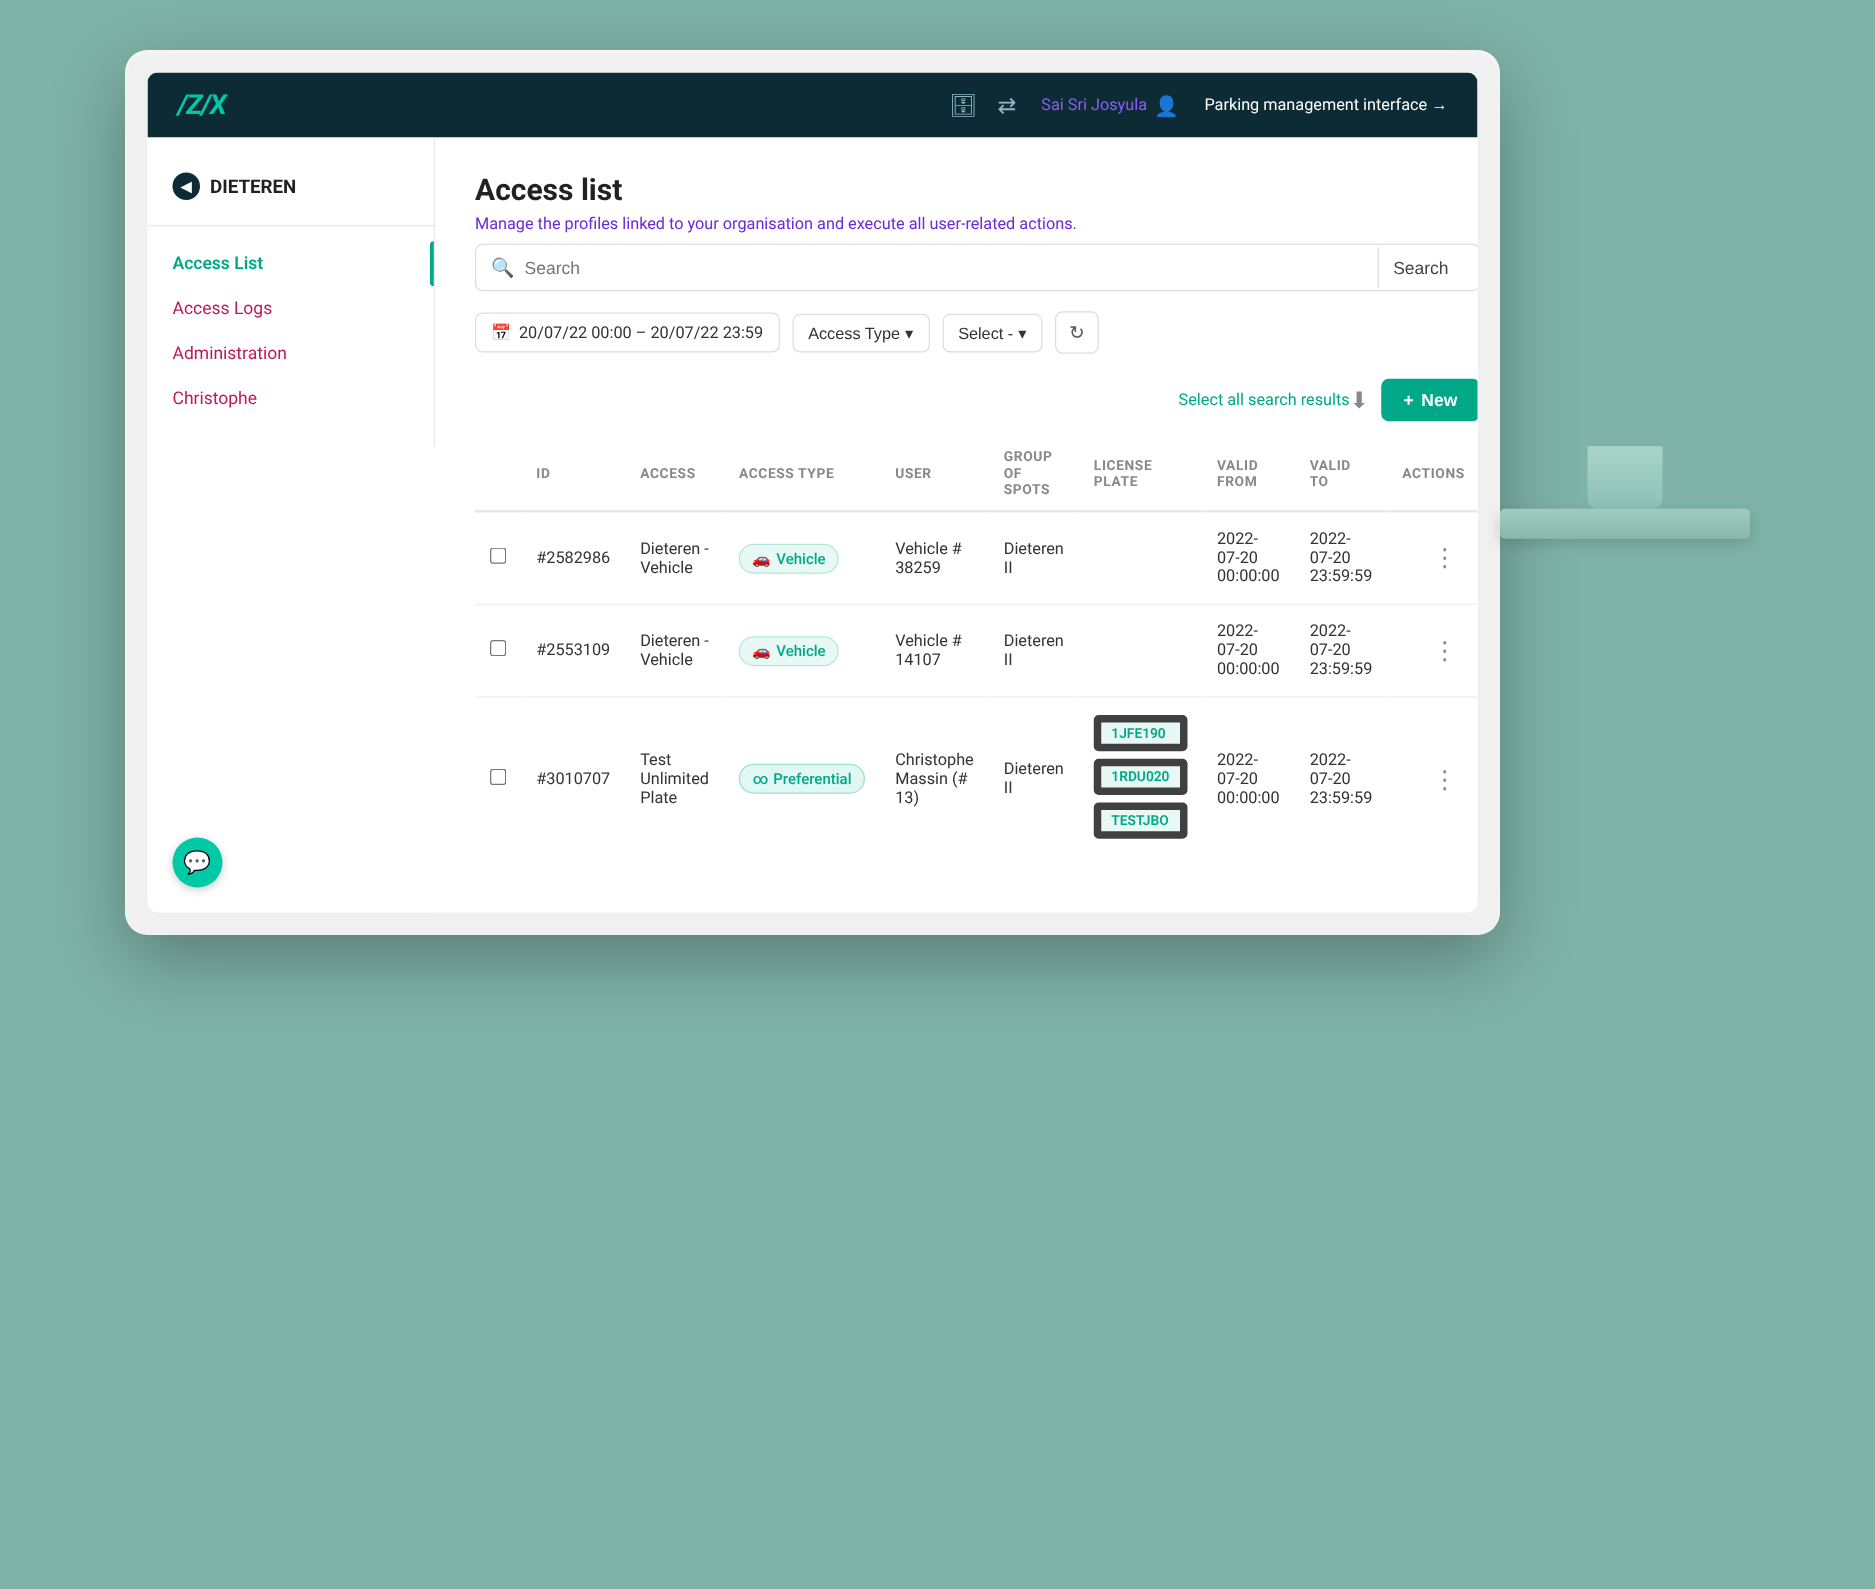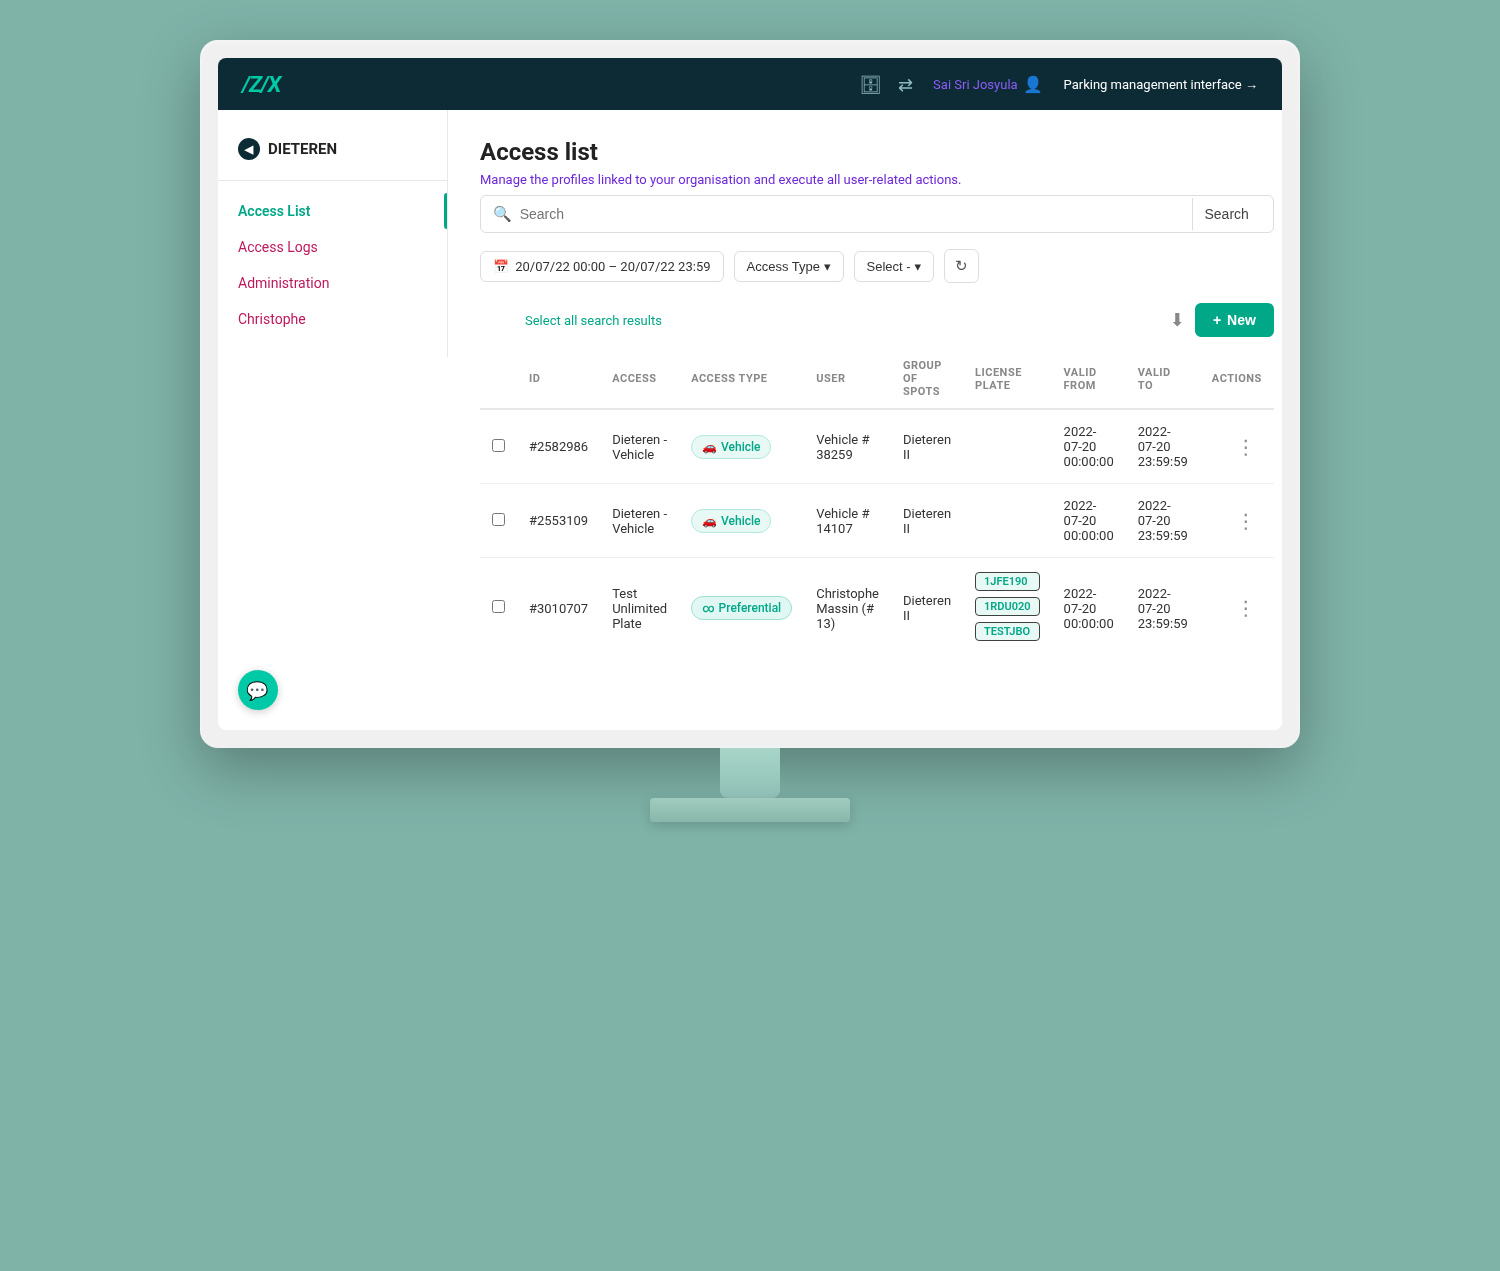--- a/index.html
+++ b/index.html
@@ -8,21 +8,21 @@
       display: flex;
       justify-content: center;
       align-items: flex-start;
       min-height: 1271px;
       font-family: -apple-system, BlinkMacSystemFont, 'Segoe UI', Roboto, sans-serif;
       padding: 40px 0 0 0;
     }
 
     .monitor-wrapper {
       display: flex;
-      flex-direction: column;
+      flex-direction: row;
       align-items: center;
     }
 
     .monitor-bezel {
       background: #f0f0f0;
       border-radius: 18px;
       padding: 18px;
       box-shadow: 0 20px 60px rgba(0,0,0,0.3), inset 0 2px 4px rgba(255,255,255,0.5);
       width: 1100px;
     }
@@ -260,21 +260,21 @@
       padding: 7px 10px;
       background: #fff;
       cursor: pointer;
       color: #555;
       font-size: 15px;
     }
 
     
     .table-toolbar {
       display: flex;
-      justify-content: space-between;
+      justify-content: flex-end;
       align-items: center;
       margin-bottom: 12px;
       margin-left: 45px;
     }
 
     .select-all-link {
       color: #00a887;
       font-size: 13px;
       text-decoration: none;
       cursor: pointer;
@@ -356,21 +356,21 @@
     .badge-preferential {
       background: #e0f7f3;
       color: #00a887;
       border: 1px solid #9edfd2;
     }
 
     .license-plate-tag {
       display: inline-block;
       background: #e8f8f4;
       color: #00a887;
-      border: 1px solid #404040;
+      border: 6px solid #404040;
       border-radius: 4px;
       padding: 2px 8px;
       font-size: 11px;
       font-weight: 600;
       margin-bottom: 3px;
     }
 
     .license-plates {
       display: flex;
       flex-direction: column;

